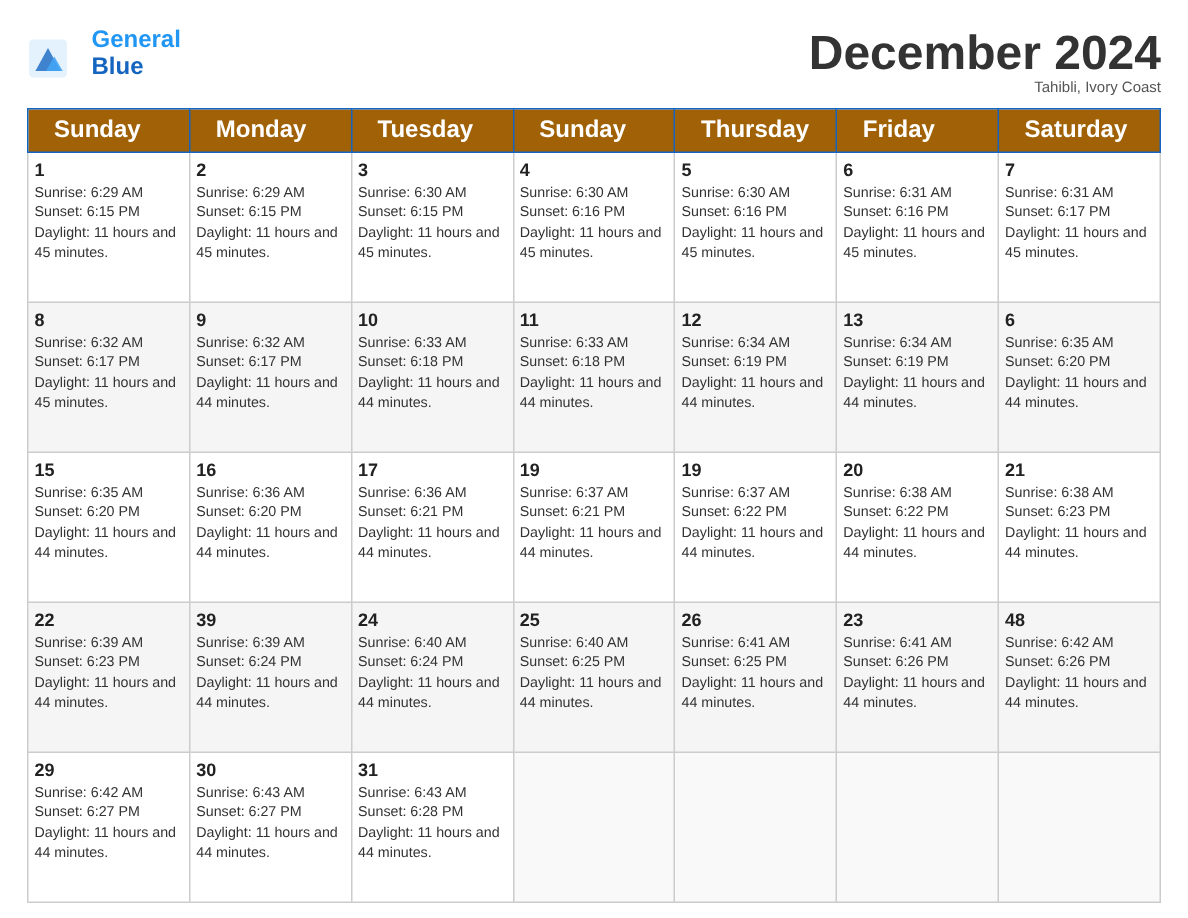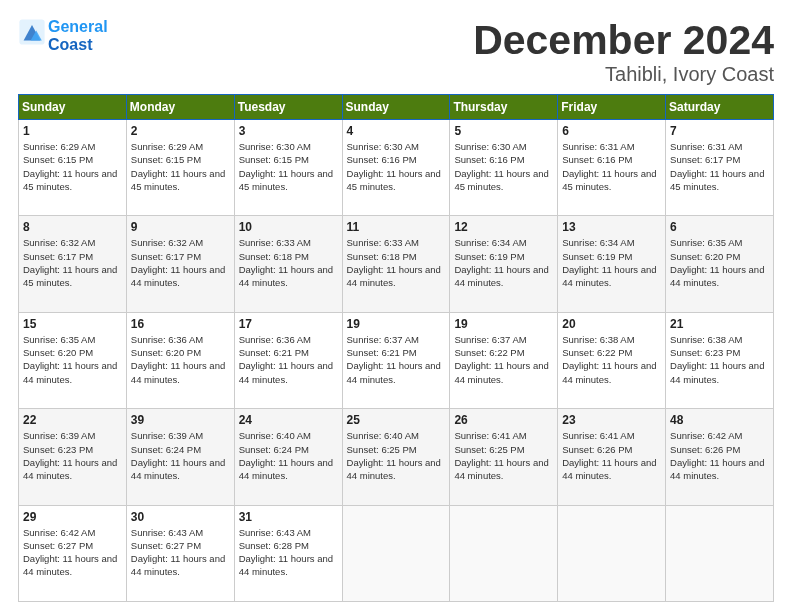--- a/index.html
+++ b/index.html
@@ -18,63 +18,63 @@
       flex-direction: column;
     }
     .header {
       display: flex;
       justify-content: space-between;
       align-items: flex-start;
       margin-bottom: 8px;
     }
     .logo {
       display: flex;
-      align-items: flex-start;
-      gap: 2px;
+      align-items: flex-end;
+      gap: 15px;
     }
     .logo-text {
       font-size: 16px;
       font-weight: bold;
       color: #333;
       line-height: 1.1;
     }
     .logo-text span {
       color: #2196F3;
     }
     .logo-icon {
       width: 28px;
       height: 28px;
     }
     .title-block {
       text-align: right;
     }
     .month-title {
-      font-size: 41px;
+      font-size: 32px;
       font-weight: bold;
       color: #333;
       line-height: 1.1;
     }
     .location {
-      font-size: 20px;
+      font-size: 10px;
       color: #555;
     }
     .calendar {
       flex: 1;
       border: 1px solid #ccc;
       border-collapse: collapse;
       width: 100%;
       table-layout: fixed;
       font-size: 10px;
     }
     .calendar thead tr th {
-      background: #4d7c0f;
+      background: #a16207;
       color: #fff;
       text-align: left;
-      padding: 5px 3px;
-      font-size: 12px;
+      padding: 5px 17px;
+      font-size: 16px;
       font-weight: bold;
       border: 1px solid #1565C0;
     }
     .calendar tbody tr td {
       border: 1px solid #ccc;
       vertical-align: top;
       padding: 4px 4px;
       height: 88px;
     }
     .calendar tbody tr:nth-child(odd) td {
@@ -104,21 +104,21 @@
 <div class="page">
   <div class="header">
     <div class="logo">
       <svg class="logo-icon" viewBox="0 0 40 40">
         <rect x="2" y="2" width="36" height="36" rx="4" fill="#e3f2fd"></rect>
         <polygon points="8,32 20,10 32,32" fill="#1565C0" opacity="0.8"></polygon>
         <polygon points="18,32 26,18 34,32" fill="#42A5F5" opacity="0.9"></polygon>
       </svg>
       <div class="logo-text">
         <div><span>General</span></div>
-        <div><span style="color:#1565C0">Coast</span></div>
+        <div><span style="color:#1565C0">Blue</span></div>
       </div>
     </div>
     <div class="title-block">
       <div class="month-title">December 2024</div>
       <div class="location">Tahibli, Ivory Coast</div>
     </div>
   </div>
 
   <table class="calendar">
     <thead>

